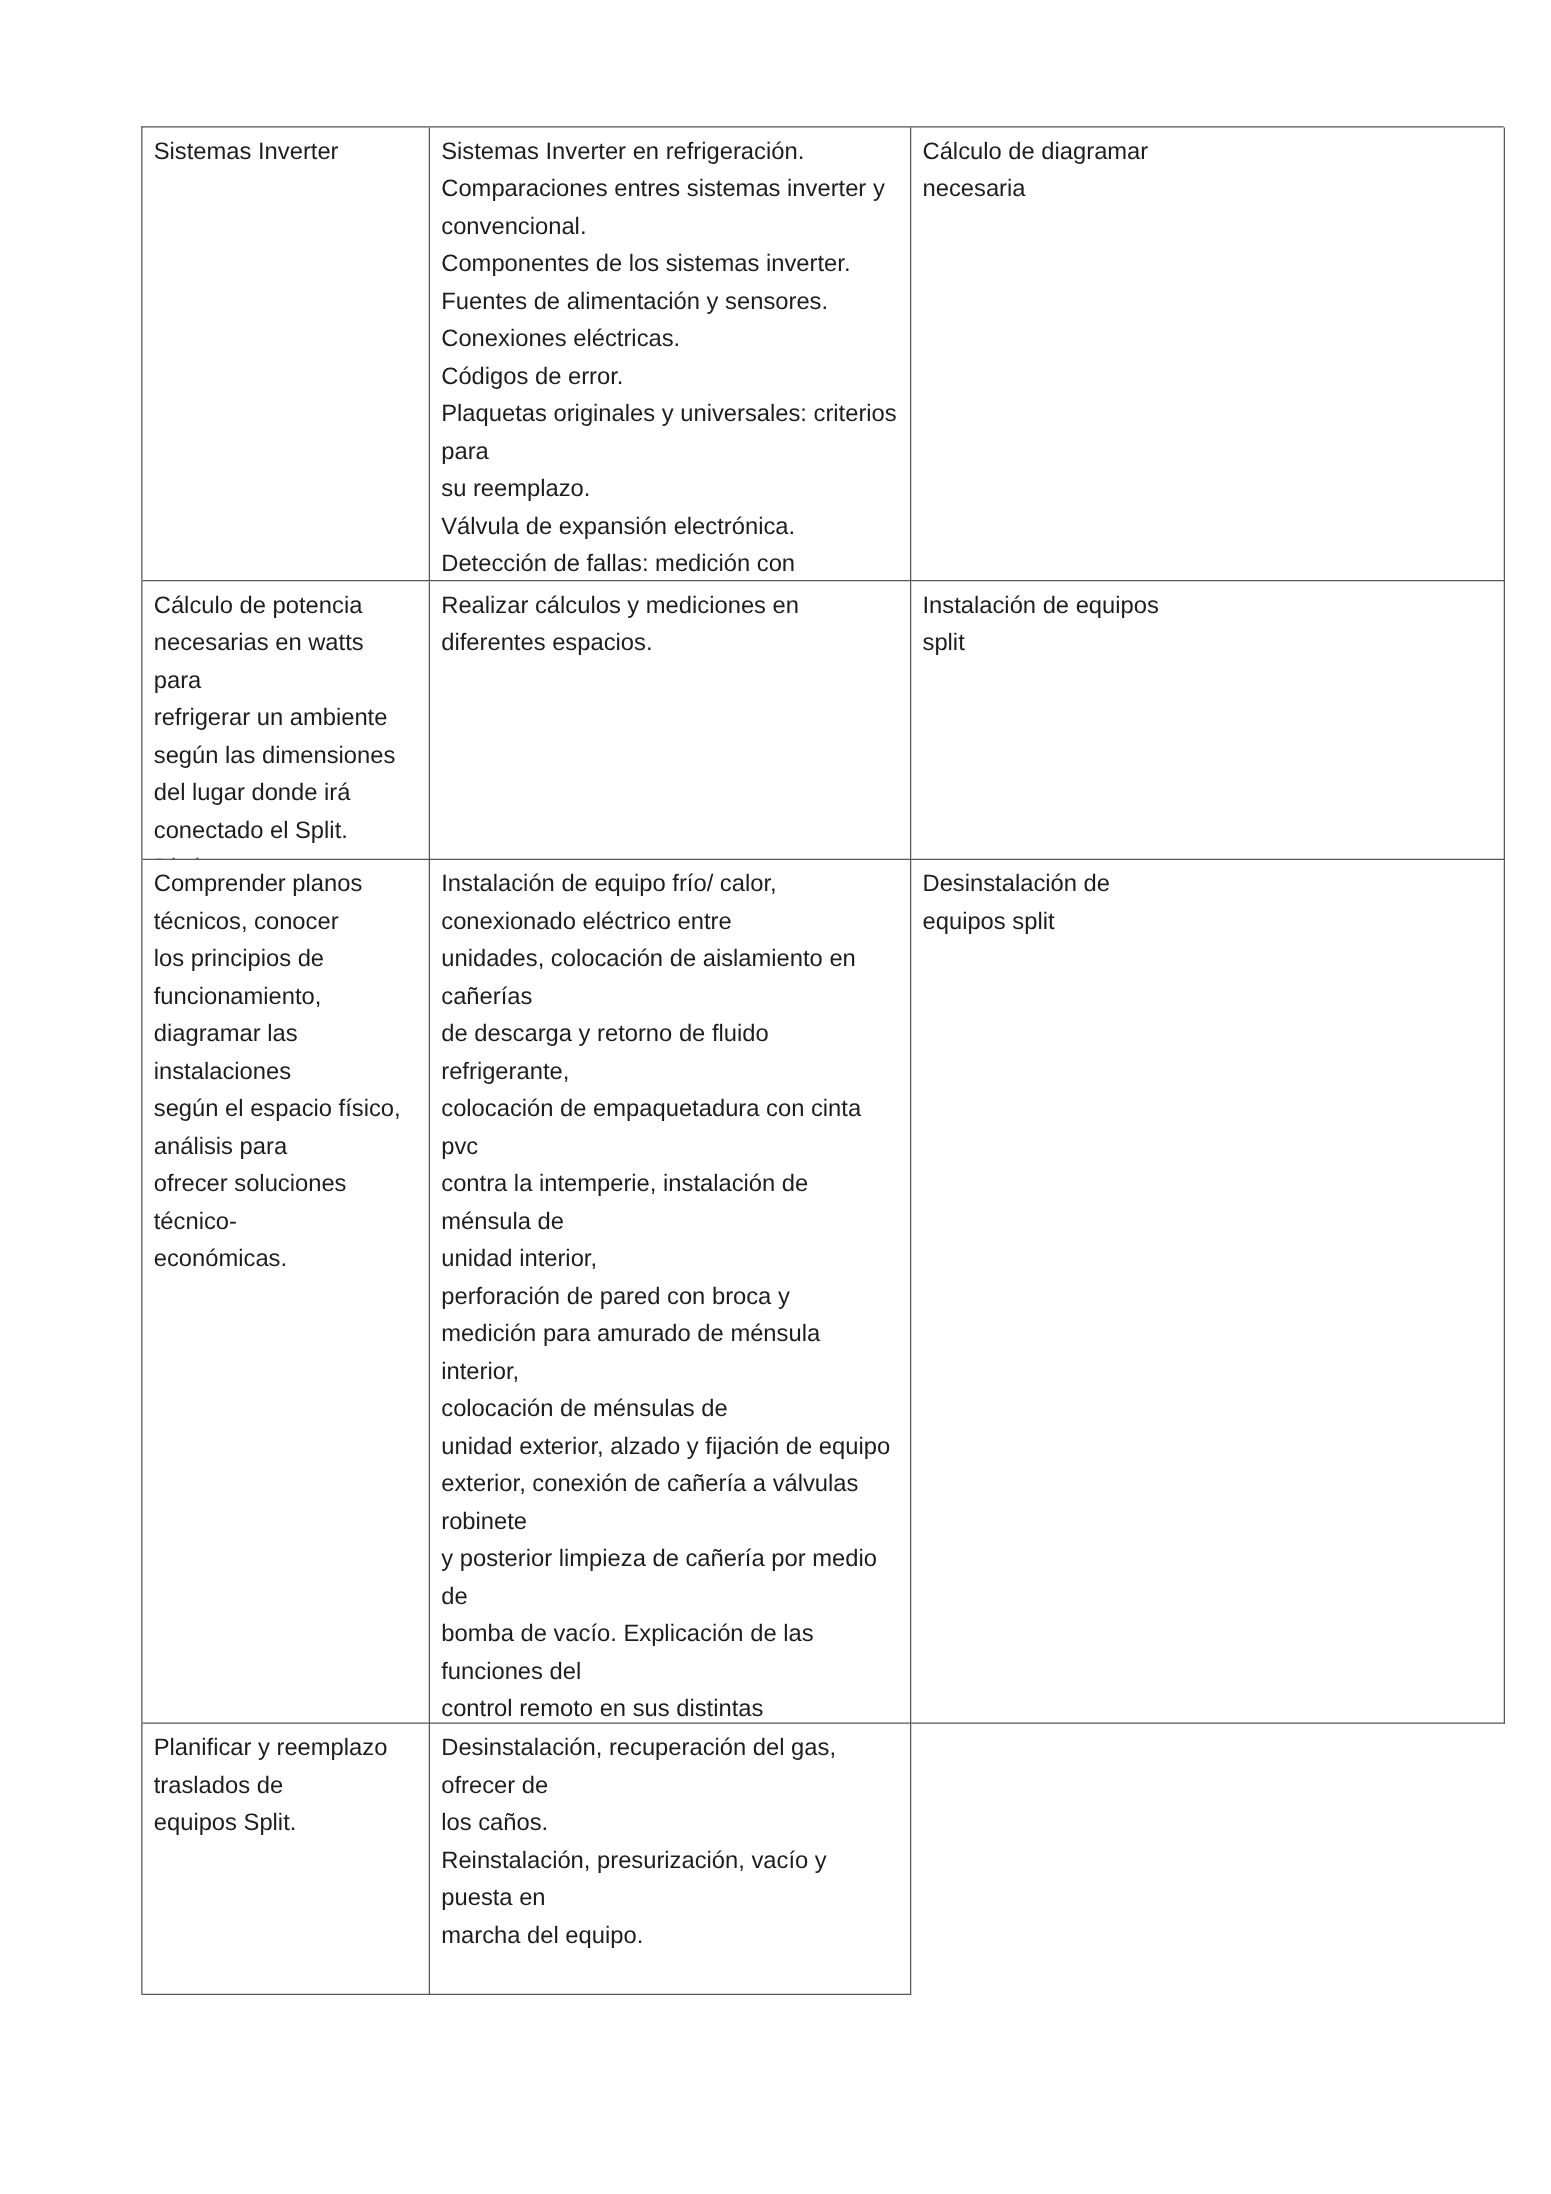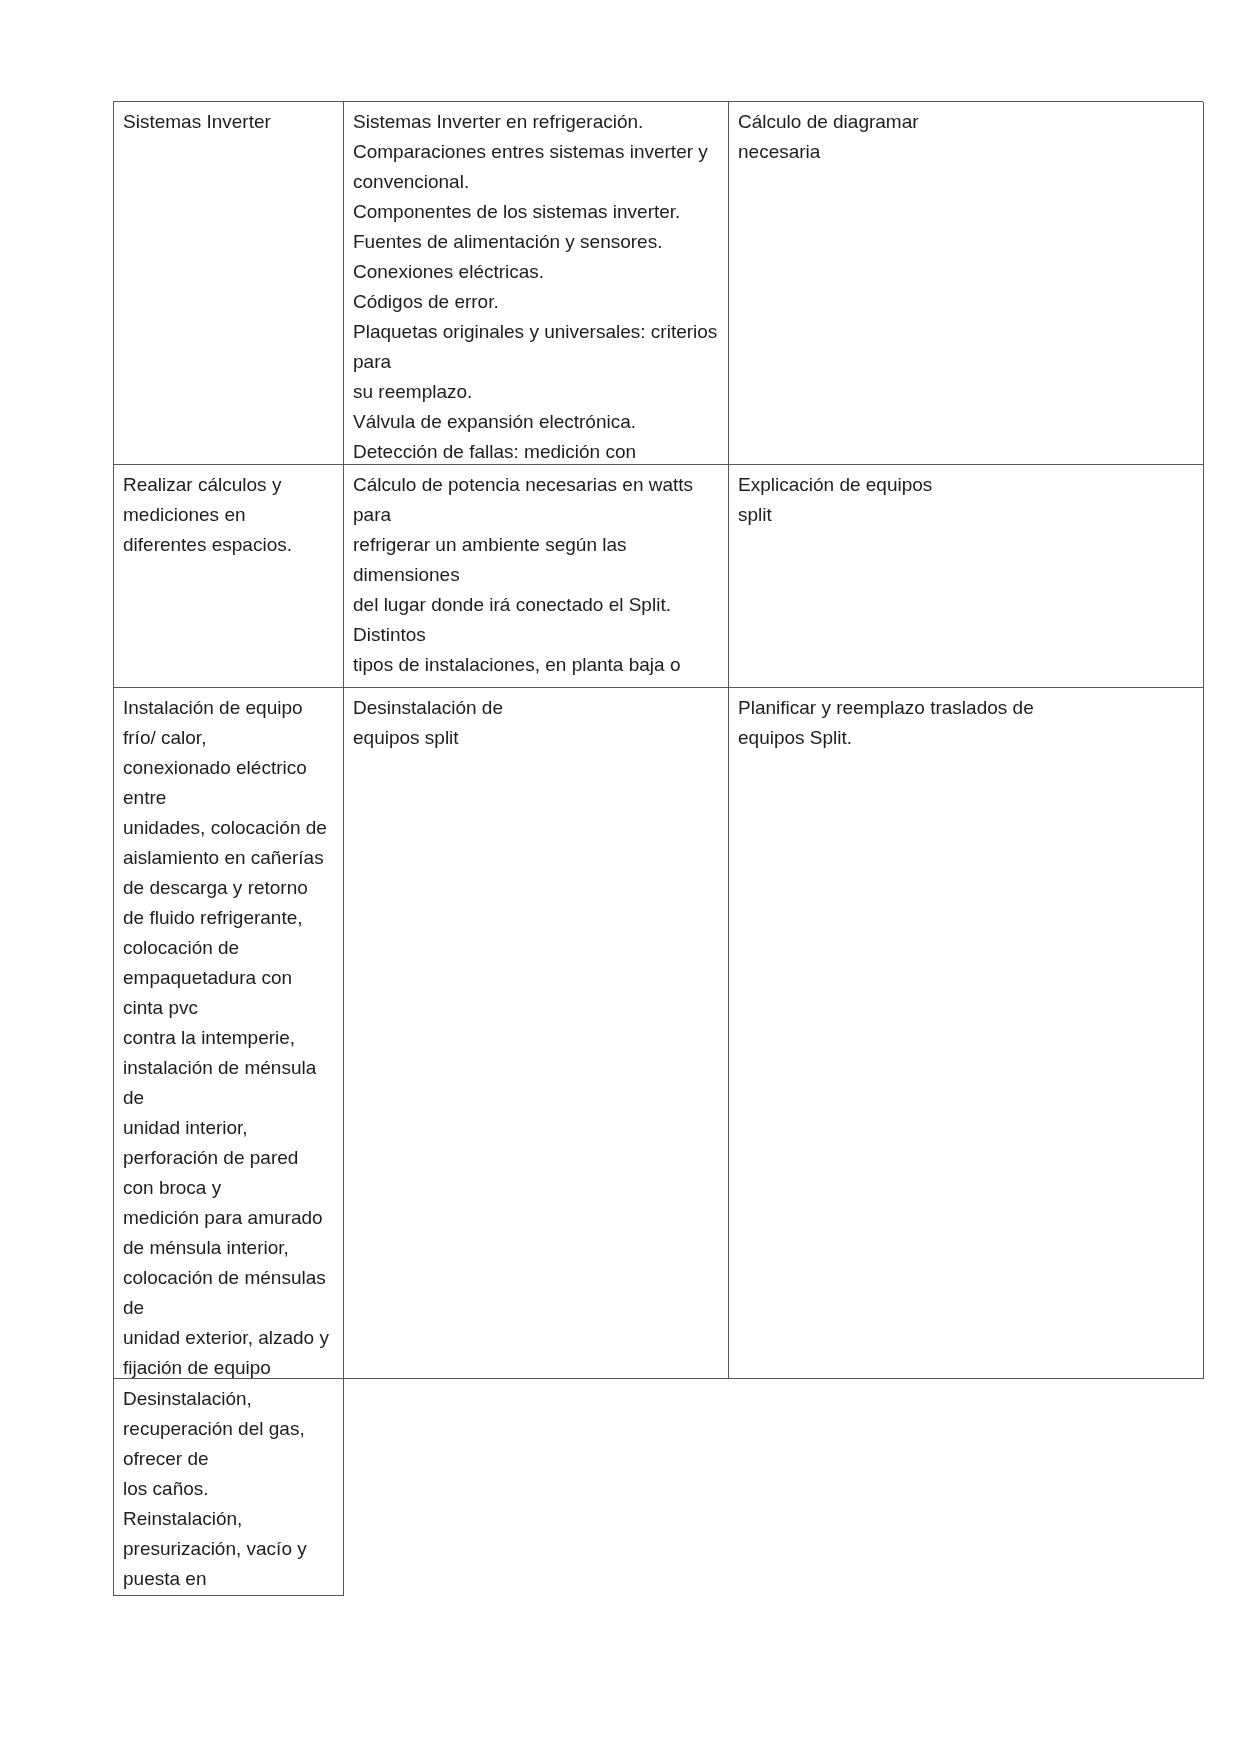--- a/index.html
+++ b/index.html
@@ -58,31 +58,37 @@
 Conexiones eléctricas.
 Códigos de error.
 Plaquetas originales y universales: criterios para
 su reemplazo.
 Válvula de expansión electrónica.
 Detección de fallas: medición con multímetro.
 Dispositivos para efectuar diagnósticos.</div>
 
     <div class="cell">Cálculo de diagramar
 necesaria</div>
-    <div class="cell">Realizar cálculos y mediciones en
-diferentes espacios.</div>
     <div class="cell">Cálculo de potencia necesarias en watts para
 refrigerar un ambiente según las dimensiones
 del lugar donde irá conectado el Split. Distintos
 tipos de instalaciones, en planta baja o techo,
 cuidados y distintas técnicas de instalación según
 las características de instalado</div>
+    <div class="cell">Realizar cálculos y mediciones en
+diferentes espacios.</div>
 
-    <div class="cell">Explicación de equipos
+    <div class="cell">Instalación de equipos
 split</div>
+    <div class="cell">Comprender planos técnicos, conocer
+los principios de funcionamiento,
+diagramar las instalaciones
+según el espacio físico, análisis para
+ofrecer soluciones técnico-
+económicas.</div>
     <div class="cell">Instalación de equipo frío/ calor,
 conexionado eléctrico entre
 unidades, colocación de aislamiento en cañerías
 de descarga y retorno de fluido refrigerante,
 colocación de empaquetadura con cinta pvc
 contra la intemperie, instalación de ménsula de
 unidad interior,
 perforación de pared con broca y
 medición para amurado de ménsula interior,
 colocación de ménsulas de

